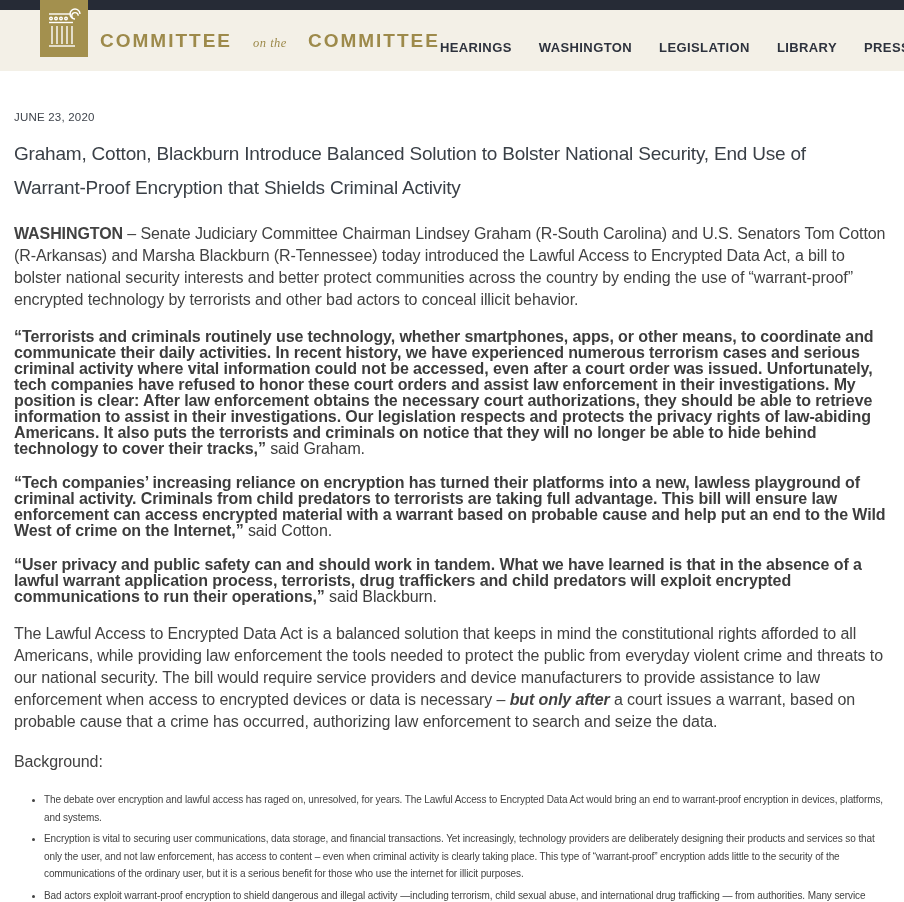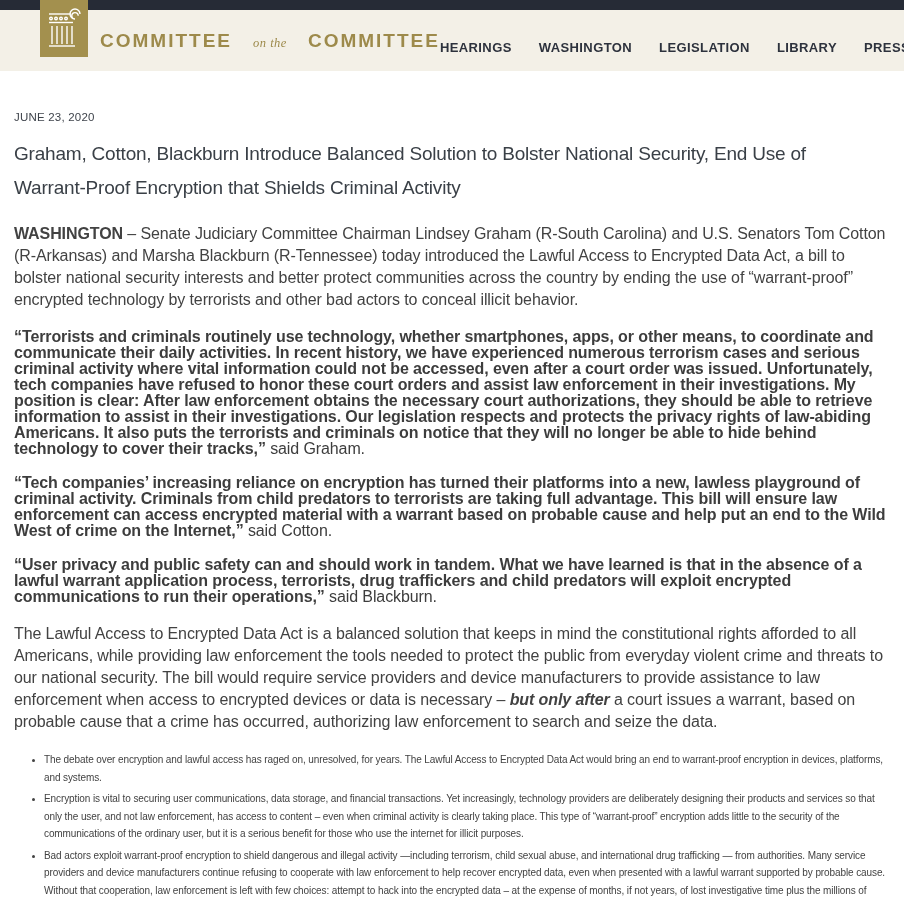--- a/index.html
+++ b/index.html
@@ -163,19 +163,20 @@
   <p class="body"><strong>WASHINGTON</strong><span> – Senate Judiciary Committee Chairman Lindsey Graham (R-South Carolina) and U.S. Senators Tom Cotton (R-Arkansas) and Marsha Blackburn (R-Tennessee) today introduced the Lawful Access to Encrypted Data Act, a bill to bolster national security interests and better protect communities across the country by ending the use of “warrant-proof” encrypted technology by terrorists and other bad actors to conceal illicit behavior.</span></p>
 
   <p class="body quote"><span>“Terrorists and criminals routinely use technology, whether smartphones, apps, or other means, to coordinate and communicate their daily activities. In recent history, we have experienced numerous terrorism cases and serious criminal activity where vital information could not be accessed, even after a court order was issued. Unfortunately, tech companies have refused to honor these court orders and assist law enforcement in their investigations. My position is clear: After law enforcement obtains the necessary court authorizations, they should be able to retrieve information to assist in their investigations. Our legislation respects and protects the privacy rights of law-abiding Americans. It also puts the terrorists and criminals on notice that they will no longer be able to hide behind technology to cover their tracks,”</span><span class="attr"> said Graham.</span></p>
 
   <p class="body quote"><span>“Tech companies’ increasing reliance on encryption has turned their platforms into a new, lawless playground of criminal activity. Criminals from child predators to terrorists are taking full advantage. This bill will ensure law enforcement can access encrypted material with a warrant based on probable cause and help put an end to the Wild West of crime on the Internet,”</span><span class="attr"> said Cotton.</span></p>
 
   <p class="body quote"><span>“User privacy and public safety can and should work in tandem. What we have learned is that in the absence of a lawful warrant application process, terrorists, drug traffickers and child predators will exploit encrypted communications to run their operations,”</span><span class="attr"> said Blackburn.</span></p>
 
   <p class="body"><span>The Lawful Access to Encrypted Data Act is a balanced solution that keeps in mind the constitutional rights afforded to all Americans, while providing law enforcement the tools needed to protect the public from everyday violent crime and threats to our national security. The bill would require service providers and device manufacturers to provide assistance to law enforcement when access to encrypted devices or data is necessary – </span><strong><em>but only after</em></strong><span> a court issues a warrant, based on probable cause that a crime has occurred, authorizing law enforcement to search and seize the data.</span></p>
 
+  <p class="body bg-label">Background:</p>
 
   <ul class="bullets">
     <li>The debate over encryption and lawful access has raged on, unresolved, for years. The Lawful Access to Encrypted Data Act would bring an end to warrant-proof encryption in devices, platforms, and systems.</li>
     <li>Encryption is vital to securing user communications, data storage, and financial transactions. Yet increasingly, technology providers are deliberately designing their products and services so that only the user, and not law enforcement, has access to content – even when criminal activity is clearly taking place.  This type of “warrant-proof” encryption adds little to the security of the communications of the ordinary user, but it is a serious benefit for those who use the internet for illicit purposes.</li>
     <li>Bad actors exploit warrant-proof encryption to shield dangerous and illegal activity —including terrorism, child sexual abuse, and international drug trafficking — from authorities. Many service providers and device manufacturers continue refusing to cooperate with law enforcement to help recover encrypted data, even when presented with a lawful warrant supported by probable cause. Without that cooperation, law enforcement is left with few choices: attempt to hack into the encrypted data – at the expense of months, if not years, of lost investigative time plus the millions of dollars in funds needed to execute a hack – or abandon investigations altogether. As a result, our national security is at risk, and countless serious crimes committed in communities around the United States go unsolved.</li>
   </ul>
 </main>
 
 </body></html>

